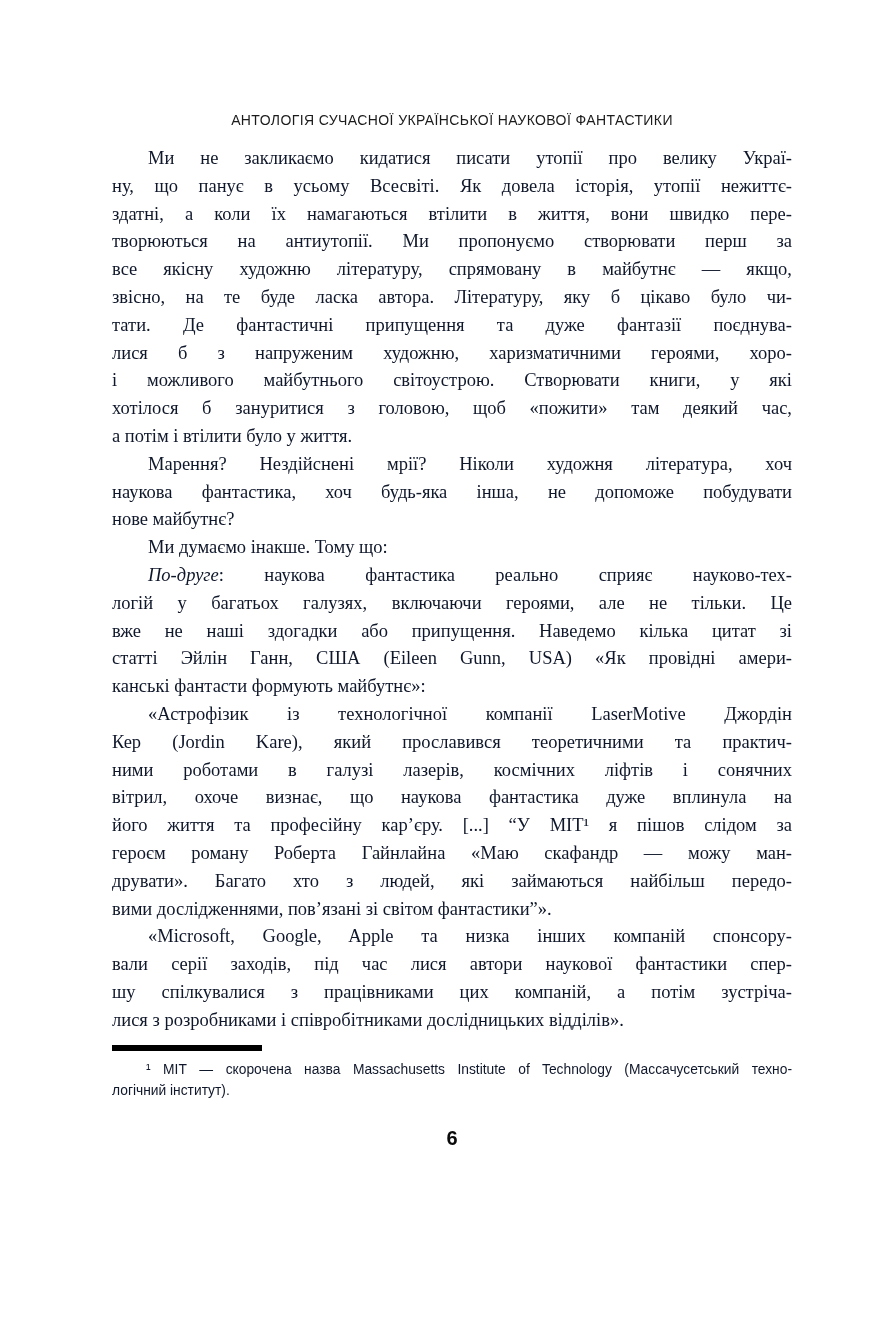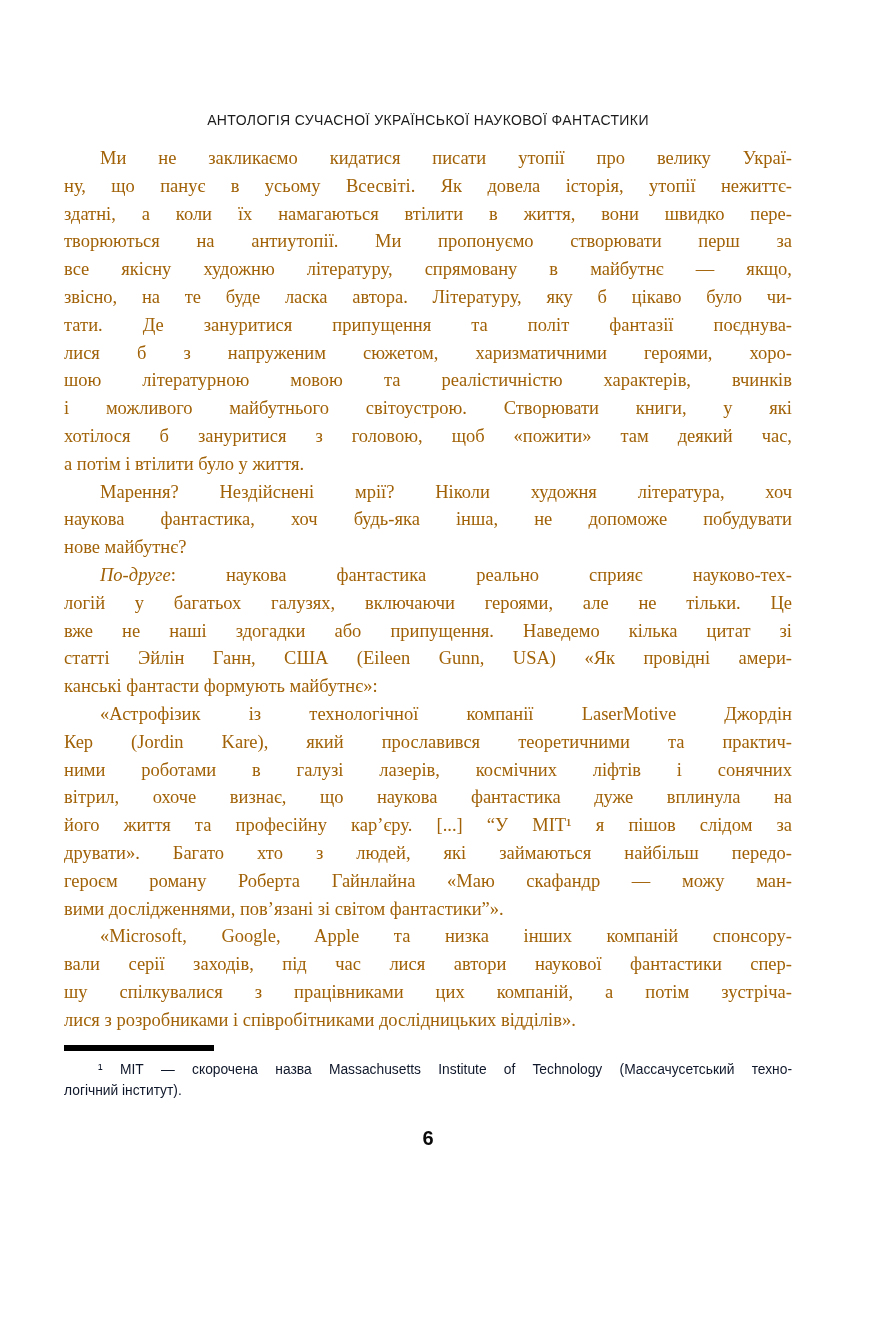--- a/index.html
+++ b/index.html
@@ -6,36 +6,36 @@
   html, body { background: #ffffff; }
   body {
     font-family: "Liberation Serif", serif;
     color: #0e0e0e;
   }
   .page {
     position: relative;
     width: 886px;
     height: 1329px;
     background: #ffffff;
-    padding: 112px 94px 0 64px;
+    padding: 112px 94px 0 112px;
     overflow: hidden;
   }
   .running-header {
     font-family: "Liberation Sans", sans-serif;
     font-size: 14px;
     letter-spacing: 0.4px;
     text-align: center;
     color: #1b1b1b;
     margin-bottom: 17px;
     white-space: nowrap;
   }
   .body-text {
     font-size: 18.5px;
     line-height: 27.8px;
-    color: #a16207;
+    color: #0f172a;
   }
   .line {
     text-align: justify;
     text-align-last: justify;
   }
   .line.last { text-align-last: left; }
   .line.first { text-indent: 36px; }
   .para i { }
   .footnote-area { margin-top: 10px; }
   .footnote-rule {
@@ -67,47 +67,49 @@
   <div class="running-header">АНТОЛОГІЯ СУЧАСНОЇ УКРАЇНСЬКОЇ НАУКОВОЇ ФАНТАСТИКИ</div>
 
   <div class="body-text">
       <div class="para">
         <div class="line first">Ми не закликаємо кидатися писати утопії про велику Украї-</div>
         <div class="line">ну, що панує в усьому Всесвіті. Як довела історія, утопії нежиттє-</div>
         <div class="line">здатні, а коли їх намагаються втілити в життя, вони швидко пере-</div>
         <div class="line">творюються на антиутопії. Ми пропонуємо створювати перш за</div>
         <div class="line">все якісну художню літературу, спрямовану в майбутнє — якщо,</div>
         <div class="line">звісно, на те буде ласка автора. Літературу, яку б цікаво було чи-</div>
-        <div class="line">тати. Де зануритися припущення та політ фантазії поєднува-</div>
-        <div class="line">лися б з напруженим сюжетом, харизматичними героями, хоро-</div>
-        <div class="line">шою літературною мовою та реалістичністю характерів, вчинків</div>
+        <div class="line">тати. Де фантастичні припущення та дуже фантазії поєднува-</div>
+        <div class="line">лися б з напруженим художню, харизматичними героями, хоро-</div>
         <div class="line">і можливого майбутнього світоустрою. Створювати книги, у які</div>
         <div class="line">хотілося б зануритися з головою, щоб «пожити» там деякий час,</div>
         <div class="line last">а потім і втілити було у життя.</div>
       </div>
       <div class="para">
         <div class="line first">Марення? Нездійснені мрії? Ніколи художня література, хоч</div>
         <div class="line">наукова фантастика, хоч будь-яка інша, не допоможе побудувати</div>
         <div class="line last">нове майбутнє?</div>
+      </div>
+      <div class="para">
+        <div class="line first last">Ми думаємо інакше. Тому що:</div>
       </div>
       <div class="para">
         <div class="line first"><i>По-друге</i>: наукова фантастика реально сприяє науково-тех-</div>
         <div class="line">логій у багатьох галузях, включаючи героями, але не тільки. Це</div>
         <div class="line">вже не наші здогадки або припущення. Наведемо кілька цитат зі</div>
         <div class="line">статті Эйлін Ганн, США (Eileen Gunn, USA) «Як провідні амери-</div>
         <div class="line last">канські фантасти формують майбутнє»:</div>
       </div>
       <div class="para">
         <div class="line first">«Астрофізик із технологічної компанії LaserMotive Джордін</div>
         <div class="line">Кер (Jordin Kare), який прославився теоретичними та практич-</div>
         <div class="line">ними роботами в галузі лазерів, космічних ліфтів і сонячних</div>
         <div class="line">вітрил, охоче визнає, що наукова фантастика дуже вплинула на</div>
         <div class="line">його життя та професійну кар’єру. [...] “У МІТ¹ я пішов слідом за</div>
+        <div class="line">героєм роману Роберта Гайнлайна «Маю скафандр — можу ман-</div>
         <div class="line">друвати». Багато хто з людей, які займаються найбільш передо-</div>
-        <div class="line">героєм роману Роберта Гайнлайна «Маю скафандр — можу ман-</div>
         <div class="line last">вими дослідженнями, пов’язані зі світом фантастики”».</div>
       </div>
       <div class="para">
         <div class="line first">«Microsoft, Google, Apple та низка інших компаній спонсору-</div>
         <div class="line">вали серії заходів, під час лися автори наукової фантастики спер-</div>
         <div class="line">шу спілкувалися з працівниками цих компаній, а потім зустріча-</div>
         <div class="line last">лися з розробниками і співробітниками дослідницьких відділів».</div>
       </div>
     </div>
 

